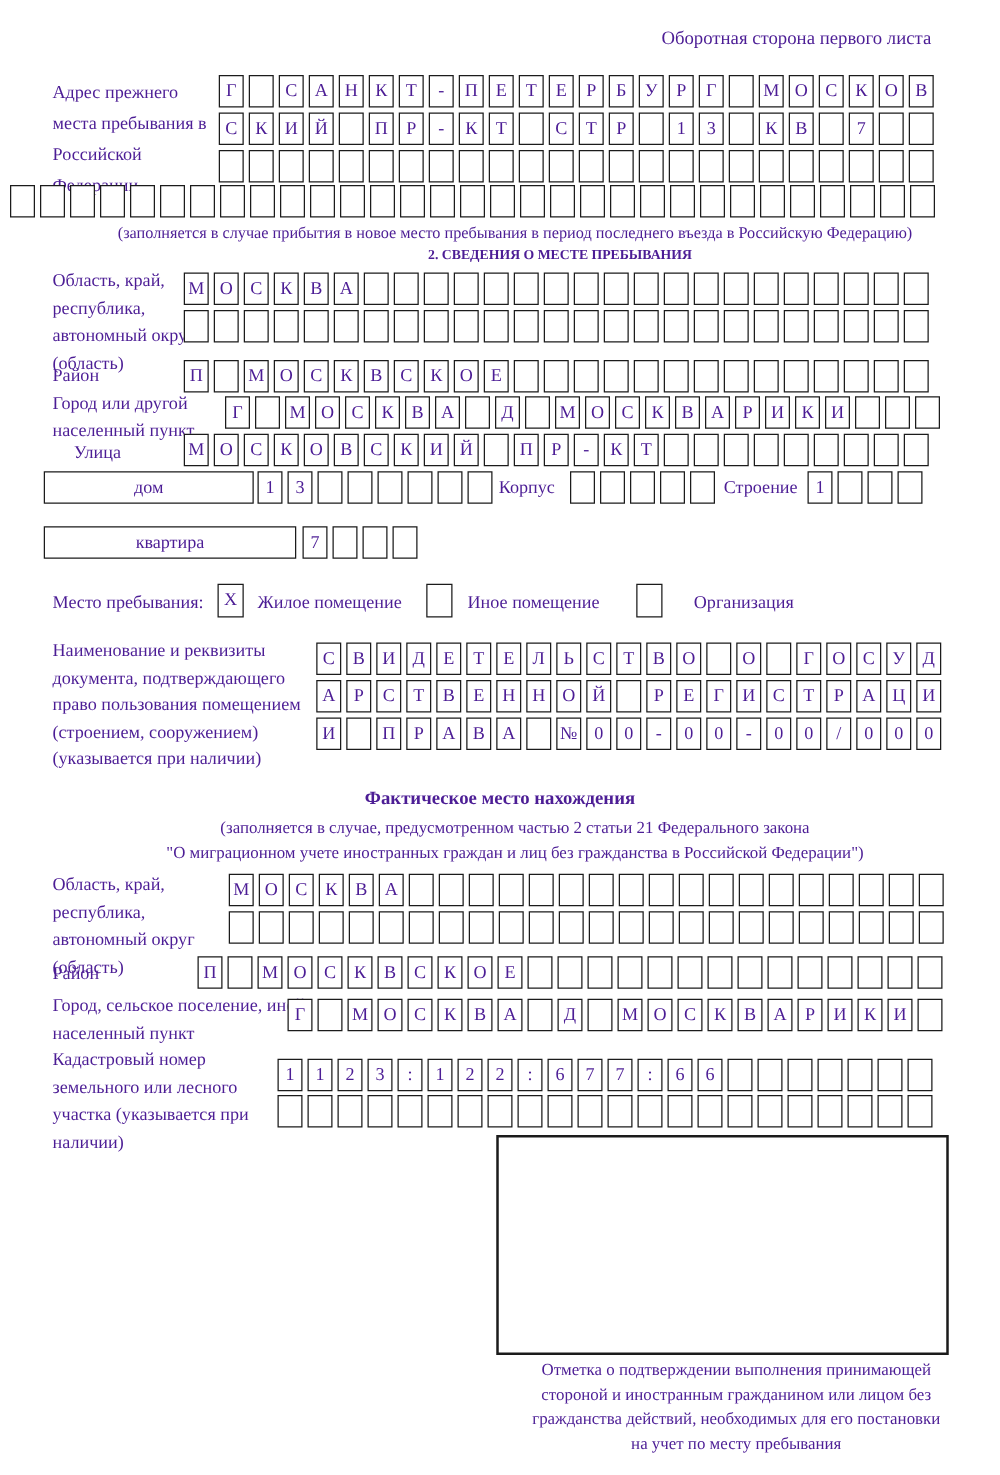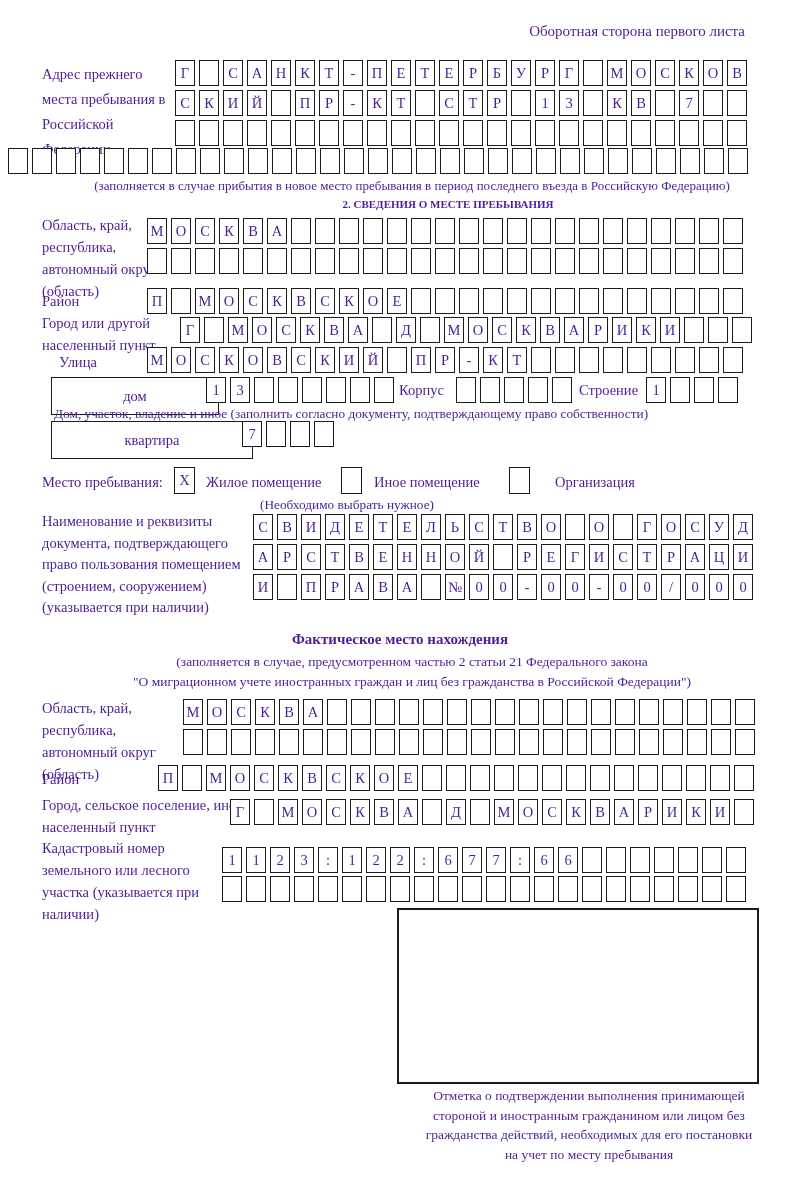--- a/index.html
+++ b/index.html
@@ -6,22 +6,22 @@
   .page{position:relative;width:800px;height:1180px;background:#ffffff;
         font-family:"Liberation Serif","DejaVu Serif",serif;color:#4c1d95;overflow:hidden;}
   .label{position:absolute;font-size:14.5px;line-height:22px;}
   .cap{position:absolute;font-size:13px;line-height:17px;padding-left:12px;}
   .centered{left:0;width:800px;text-align:center;}
   .bold{font-weight:bold;}
   .boxrow{position:absolute;display:flex;gap:4px;}
   .cbox{flex:0 0 20px;width:20px;height:26px;border:1.6px solid #1b1b1b;box-sizing:border-box;
         display:flex;align-items:center;justify-content:center;font-size:14.5px;background:#fff;}
   .chk .cbox{flex-basis:21px;width:21px;height:27px;}
-  .widebox{position:absolute;height:38px;border:1.6px solid #1b1b1b;box-sizing:border-box;
-        display:flex;align-items:center;justify-content:center;font-size:14.5px;background:#fff;margin-left:16px;}
+  .widebox{position:absolute;height:26px;border:1.6px solid #1b1b1b;box-sizing:border-box;
+        display:flex;align-items:center;justify-content:center;font-size:14.5px;background:#fff;}
   .stampbox{position:absolute;border:2px solid #1b1b1b;background:#fff;}
 </style>
 </head>
 <body>
 
 <div class="page">
 
   <div class="label" style="top:20px;right:55px;font-size:15px;">Оборотная сторона первого листа</div>
 
   <div class="label" style="left:42px;top:62px;width:126px;line-height:25px;">Адрес прежнего места пребывания в Российской Федерации</div>
@@ -301,21 +301,20 @@
       <span class="cbox"></span>
       <span class="cbox"></span>
     </div>
   <div class="label" style="left:579px;top:379px;">Строение</div>
   <div class="boxrow" style="left:646px;top:377px;">
       <span class="cbox">1</span>
       <span class="cbox"></span>
       <span class="cbox"></span>
       <span class="cbox"></span>
     </div>
-  <div class="cap" style="left:42px;top:405px;font-size:13.3px;">Дом, участок, владение и иное (заполнить согласно документу, подтверждающему право собственности)</div>
 
   <div class="widebox" style="left:35px;top:421px;width:202px;">квартира</div>
   <div class="boxrow" style="left:242px;top:421px;">
       <span class="cbox">7</span>
       <span class="cbox"></span>
       <span class="cbox"></span>
       <span class="cbox"></span>
     </div>
 
   <div class="label" style="left:42px;top:471px;">Место пребывания:</div>
@@ -324,21 +323,20 @@
     </div>
   <div class="label" style="left:206px;top:471px;">Жилое помещение</div>
   <div class="boxrow chk" style="left:341px;top:467px;">
       <span class="cbox"></span>
     </div>
   <div class="label" style="left:374px;top:471px;">Иное помещение</div>
   <div class="boxrow chk" style="left:509px;top:467px;">
       <span class="cbox"></span>
     </div>
   <div class="label" style="left:555px;top:471px;">Организация</div>
-  <div class="cap" style="left:30px;top:496px;width:610px;text-align:center;font-size:13.3px;">(Необходимо выбрать нужное)</div>
 
   <div class="label" style="left:42px;top:511px;width:218px;line-height:21.5px;">Наименование и реквизиты документа, подтверждающего право пользования помещением (строением, сооружением) (указывается при наличии)</div>
   <div class="boxrow" style="left:253px;top:514px;">
       <span class="cbox">С</span>
       <span class="cbox">В</span>
       <span class="cbox">И</span>
       <span class="cbox">Д</span>
       <span class="cbox">Е</span>
       <span class="cbox">Т</span>
       <span class="cbox">Е</span>

